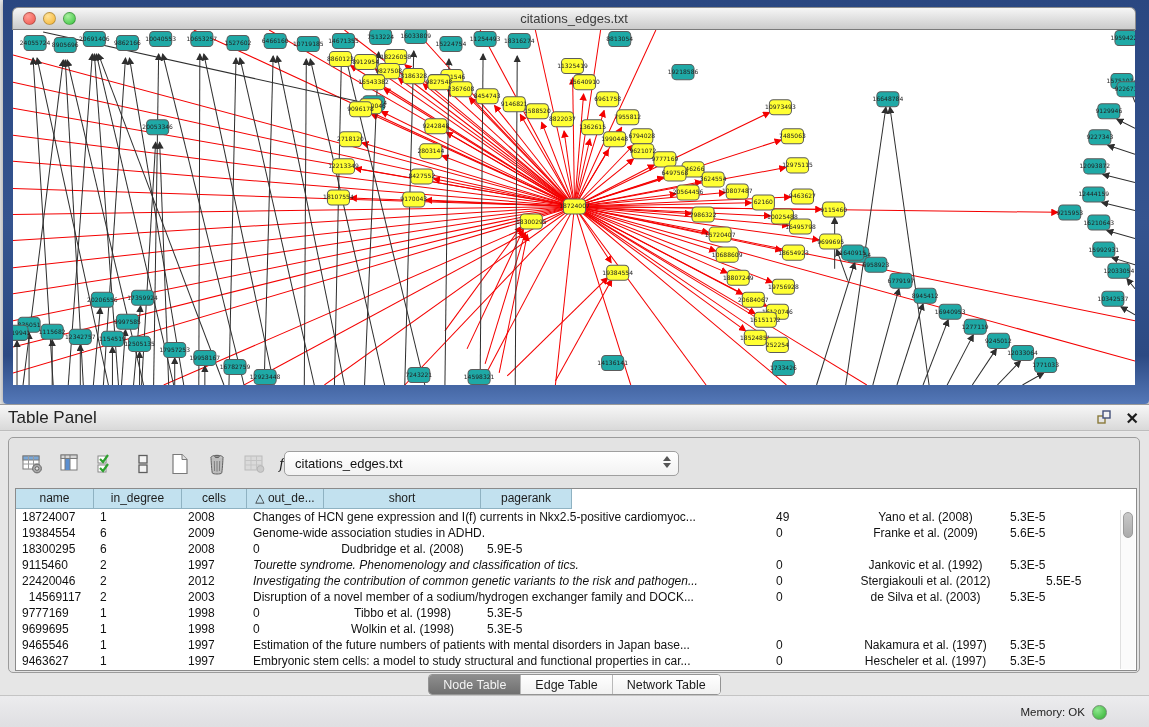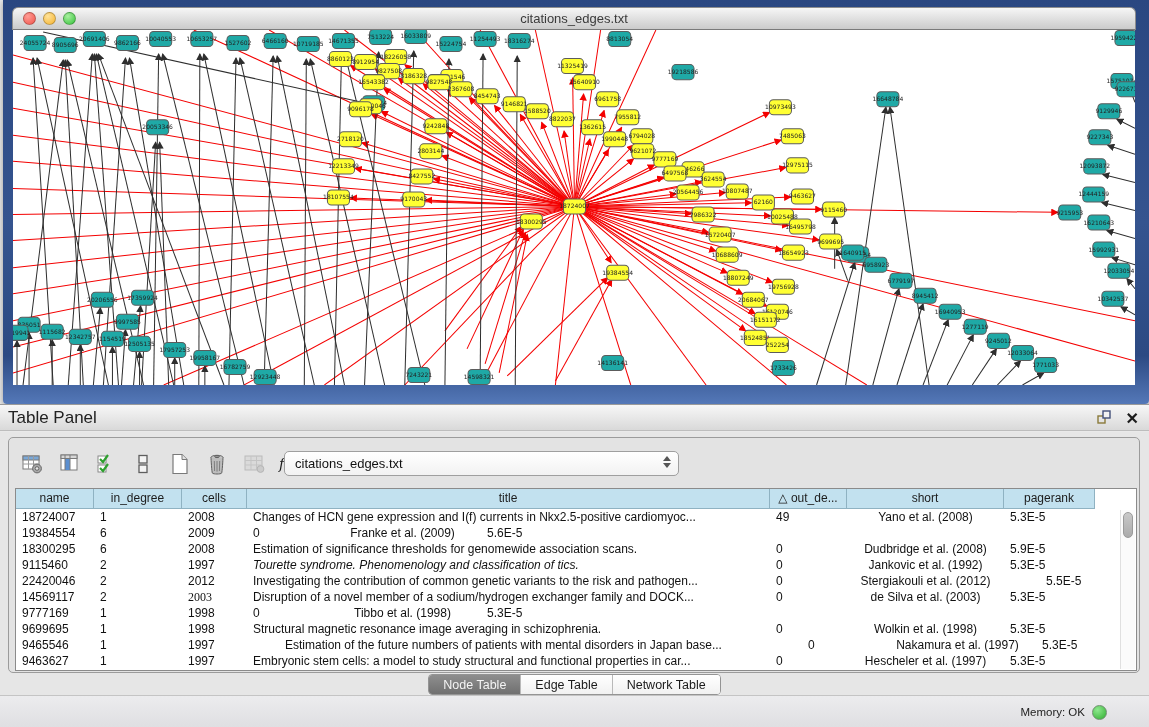--- a/index.html
+++ b/index.html
@@ -585,101 +585,99 @@
           <i class="up"></i>
           <i class="dn"></i>
         </span>
     </div>
 
     <div class="table">
       <div class="thead" id="table-header">
           <div class="th" style="width: 78px;">name</div>
           <div class="th" style="width: 88px;">in_degree</div>
           <div class="th" style="width: 65px;">cells</div>
-          <div class="th" style="width: 523px;">title</div>
           <div class="th" style="width: 77px;">△ out_de...</div>
           <div class="th" style="width: 157px;">short</div>
           <div class="th" style="width: 91px;">pagerank</div>
         </div>
       <div class="tbody" id="table-body">
           <div class="tr">
             <div class="td" style="width: 78px;">18724007</div>
             <div class="td" style="width: 88px;">1</div>
             <div class="td" style="width: 65px;">2008</div>
             <div class="td" style="width: 523px;">Changes of HCN gene expression and I(f) currents in Nkx2.5-positive cardiomyoc...</div>
             <div class="td" style="width: 77px;">49</div>
             <div class="td center" style="width: 157px;">Yano et al. (2008)</div>
             <div class="td" style="width: 91px;">5.3E-5</div>
           </div>
           <div class="tr">
             <div class="td" style="width: 78px;">19384554</div>
             <div class="td" style="width: 88px;">6</div>
             <div class="td" style="width: 65px;">2009</div>
+            <div class="td" style="width: 523px;">Genome-wide association studies in ADHD.</div>
             <div class="td" style="width: 77px;">0</div>
             <div class="td center" style="width: 157px;">Franke et al. (2009)</div>
             <div class="td" style="width: 91px;">5.6E-5</div>
           </div>
           <div class="tr">
             <div class="td" style="width: 78px;">18300295</div>
             <div class="td" style="width: 88px;">6</div>
             <div class="td" style="width: 65px;">2008</div>
-            <div class="td" style="width: 523px;">Estimation of significance thresholds for genomewide association scans.</div>
             <div class="td" style="width: 77px;">0</div>
             <div class="td center" style="width: 157px;">Dudbridge et al. (2008)</div>
             <div class="td" style="width: 91px;">5.9E-5</div>
           </div>
           <div class="tr">
             <div class="td" style="width: 78px;">9115460</div>
             <div class="td" style="width: 88px;">2</div>
             <div class="td" style="width: 65px;">1997</div>
             <div class="td" style="width: 523px; font-style: italic;">Tourette syndrome. Phenomenology and classification of tics.</div>
             <div class="td" style="width: 77px;">0</div>
             <div class="td center" style="width: 157px;">Jankovic et al. (1992)</div>
             <div class="td" style="width: 91px;">5.3E-5</div>
           </div>
           <div class="tr">
             <div class="td" style="width: 78px;">22420046</div>
             <div class="td" style="width: 88px;">2</div>
             <div class="td" style="width: 65px;">2012</div>
-            <div class="td" style="width: 523px;">Investigating the contribution of common genetic variants to the risk and pathogen...</div>
+            <div class="td" style="width: 523px; font-style: italic;">Investigating the contribution of common genetic variants to the risk and pathogen...</div>
             <div class="td" style="width: 77px;">0</div>
             <div class="td center" style="width: 157px;">Stergiakouli et al. (2012)</div>
             <div class="td" style="width: 91px; margin-left: 36px;">5.5E-5</div>
           </div>
           <div class="tr">
-            <div class="td" style="width: 78px;">14569117</div>
+            <div class="td" style="width: 78px; text-align: center;">14569117</div>
             <div class="td" style="width: 88px;">2</div>
-            <div class="td" style="width: 65px; font-family: Liberation Serif, serif;">2003</div>
+            <div class="td" style="width: 65px;">2003</div>
             <div class="td" style="width: 523px;">Disruption of a novel member of a sodium/hydrogen exchanger family and DOCK...</div>
             <div class="td" style="width: 77px;">0</div>
             <div class="td center" style="width: 157px;">de Silva et al. (2003)</div>
             <div class="td" style="width: 91px;">5.3E-5</div>
           </div>
           <div class="tr">
             <div class="td" style="width: 78px;">9777169</div>
             <div class="td" style="width: 88px;">1</div>
             <div class="td" style="width: 65px;">1998</div>
             <div class="td" style="width: 77px;">0</div>
             <div class="td center" style="width: 157px;">Tibbo et al. (1998)</div>
             <div class="td" style="width: 91px;">5.3E-5</div>
           </div>
           <div class="tr">
             <div class="td" style="width: 78px;">9699695</div>
             <div class="td" style="width: 88px;">1</div>
             <div class="td" style="width: 65px;">1998</div>
-            <div class="td" style="width: 523px;">Structural magnetic resonance image averaging in schizophrenia.</div>
             <div class="td" style="width: 77px;">0</div>
             <div class="td center" style="width: 157px;">Wolkin et al. (1998)</div>
             <div class="td" style="width: 91px;">5.3E-5</div>
           </div>
           <div class="tr">
             <div class="td" style="width: 78px;">9465546</div>
             <div class="td" style="width: 88px;">1</div>
             <div class="td" style="width: 65px;">1997</div>
-            <div class="td" style="width: 523px; margin-left: 32px;">Estimation of the future numbers of patients with mental disorders in Japan base...</div>
+            <div class="td" style="width: 523px;">Estimation of the future numbers of patients with mental disorders in Japan base...</div>
             <div class="td" style="width: 77px;">0</div>
             <div class="td center" style="width: 157px;">Nakamura et al. (1997)</div>
             <div class="td" style="width: 91px;">5.3E-5</div>
           </div>
           <div class="tr">
             <div class="td" style="width: 78px;">9463627</div>
             <div class="td" style="width: 88px;">1</div>
             <div class="td" style="width: 65px;">1997</div>
             <div class="td" style="width: 523px;">Embryonic stem cells: a model to study structural and functional properties in car...</div>
             <div class="td" style="width: 77px;">0</div>

